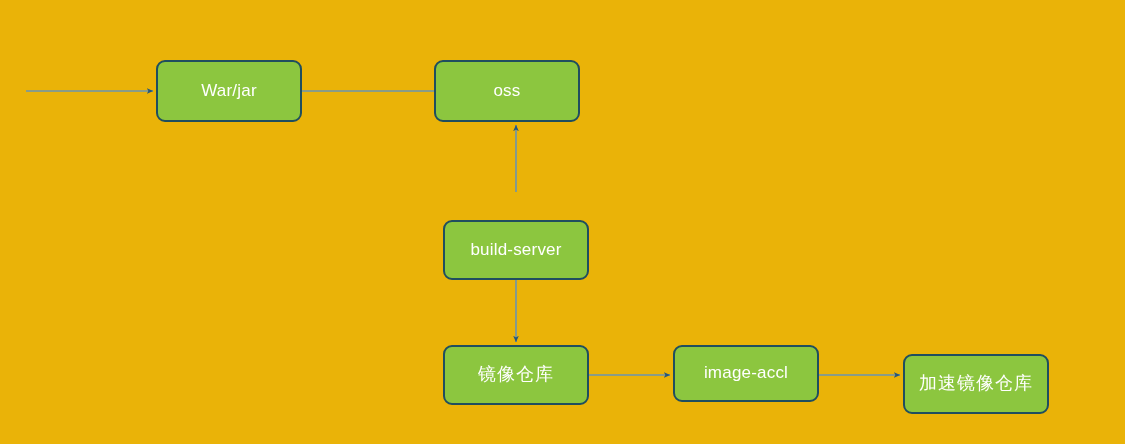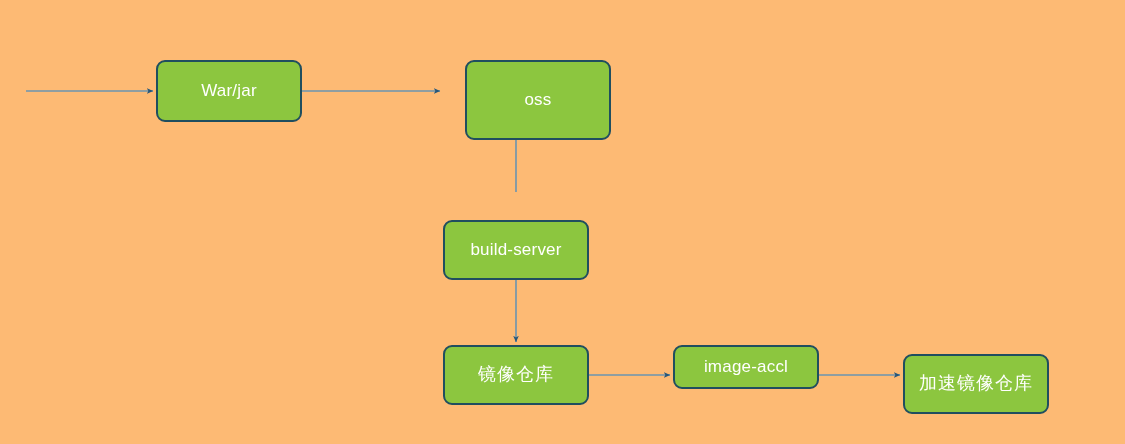--- a/index.html
+++ b/index.html
@@ -7,21 +7,21 @@
     padding: 0;
     background: #ffffff;
   }
   body {
     font-family: "Liberation Sans", "DejaVu Sans", sans-serif;
   }
   #canvas {
     position: relative;
     width: 1125px;
     height: 444px;
-    background: #fdba74;
+    background: #eab308;
     overflow: hidden;
   }
   .node {
     position: absolute;
     box-sizing: border-box;
     background: #8CC63F;
     border: 2px solid #1F4E5F;
     border-radius: 9px;
     display: flex;
     align-items: center;
@@ -75,33 +75,33 @@
 
     <line x1="589" y1="375" x2="670" y2="375" stroke="#6A94B0" stroke-width="1.6" marker-end="url(#arrow-right)"></line>
 
     <line x1="819" y1="375" x2="900" y2="375" stroke="#6A94B0" stroke-width="1.6" marker-end="url(#arrow-right)"></line>
   </svg>
 
   <div class="node" style="left:156px; top:60px; width:146px; height:62px;">
     <span>War/jar</span>
   </div>
 
-  <div class="node" style="left:465px; top:60px; width:146px; height:80px;">
+  <div class="node" style="left:434px; top:60px; width:146px; height:62px;">
     <span>oss</span>
   </div>
 
   <div class="node" style="left:443px; top:192px; width:146px; height:60px;margin-top:28px;">
     <span>build-server</span>
   </div>
 
   <div class="node cjk" style="left:443px; top:345px; width:146px; height:60px;">
     <span>镜像仓库</span>
   </div>
 
-  <div class="node" style="left:673px; top:345px; width:146px; height:44px;">
+  <div class="node" style="left:673px; top:345px; width:146px; height:57px;">
     <span>image-accl</span>
   </div>
 
   <div class="node cjk" style="left:903px; top:345px; width:146px; height:60px;margin-top:9px;">
     <span>加速镜像仓库</span>
   </div>
 
 </div>
 
 </body></html>

